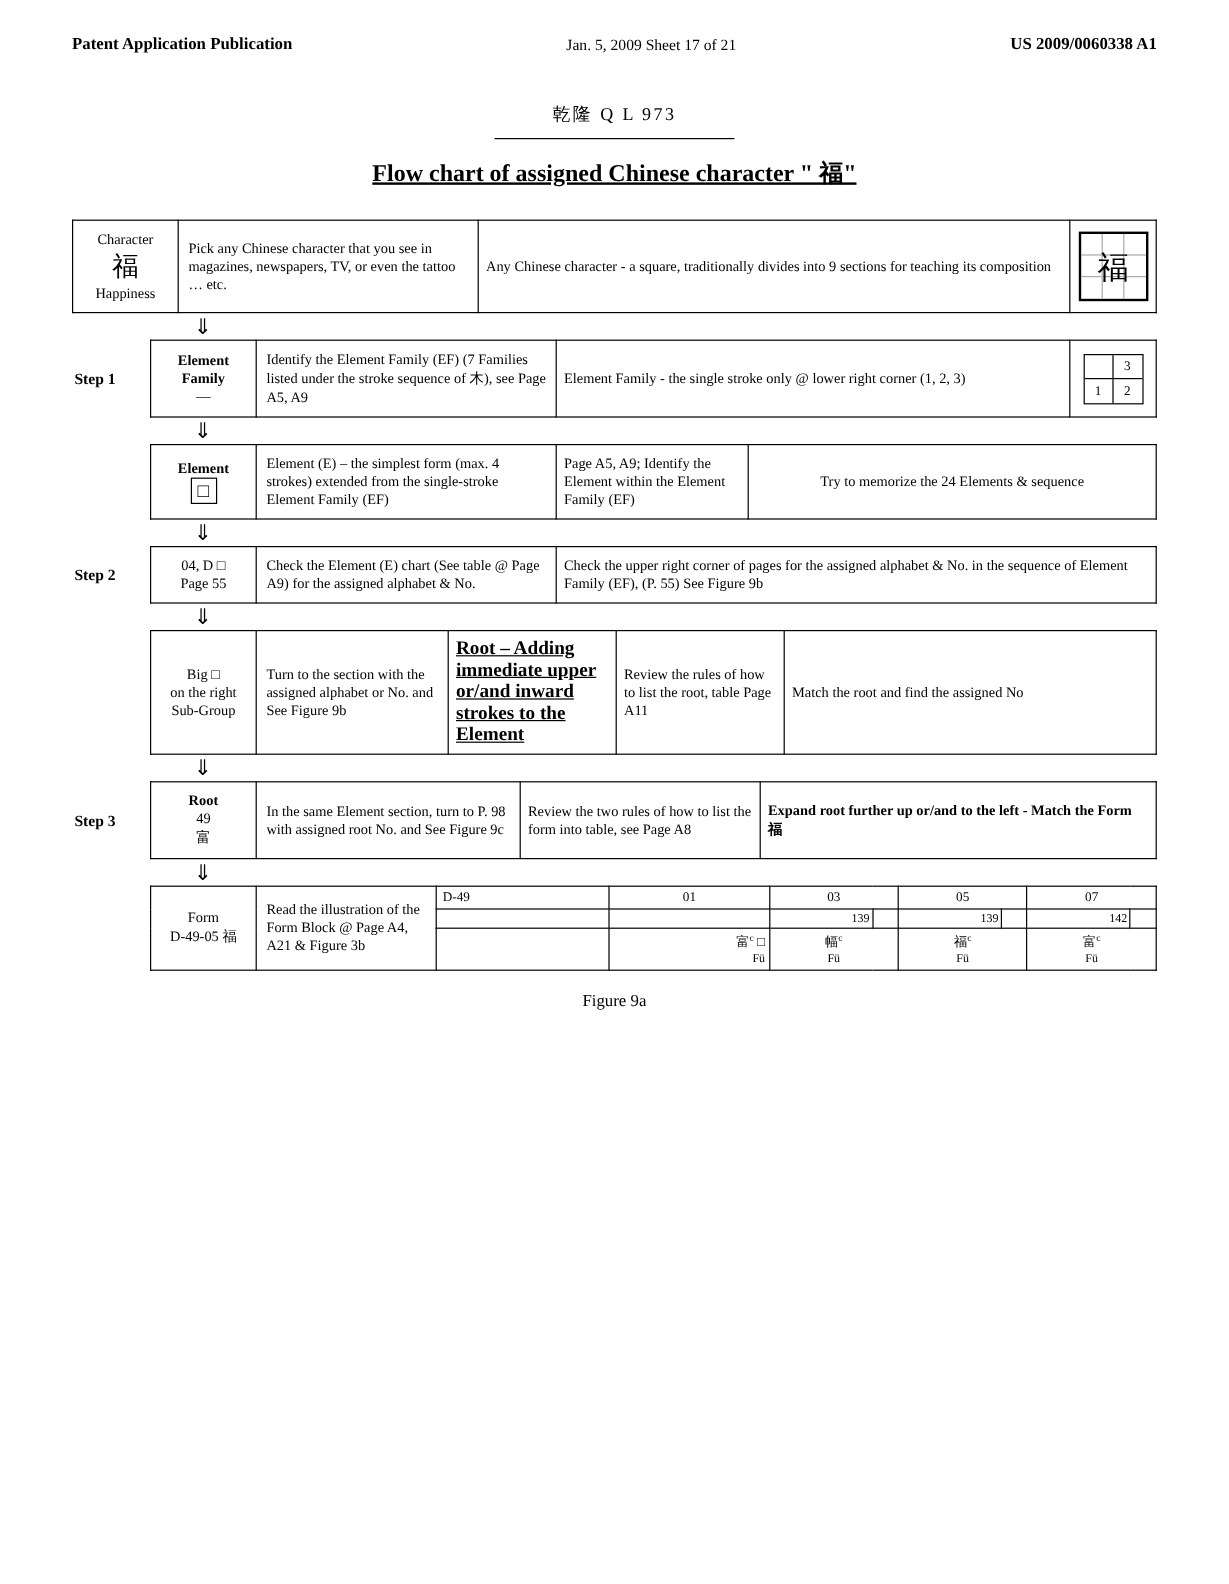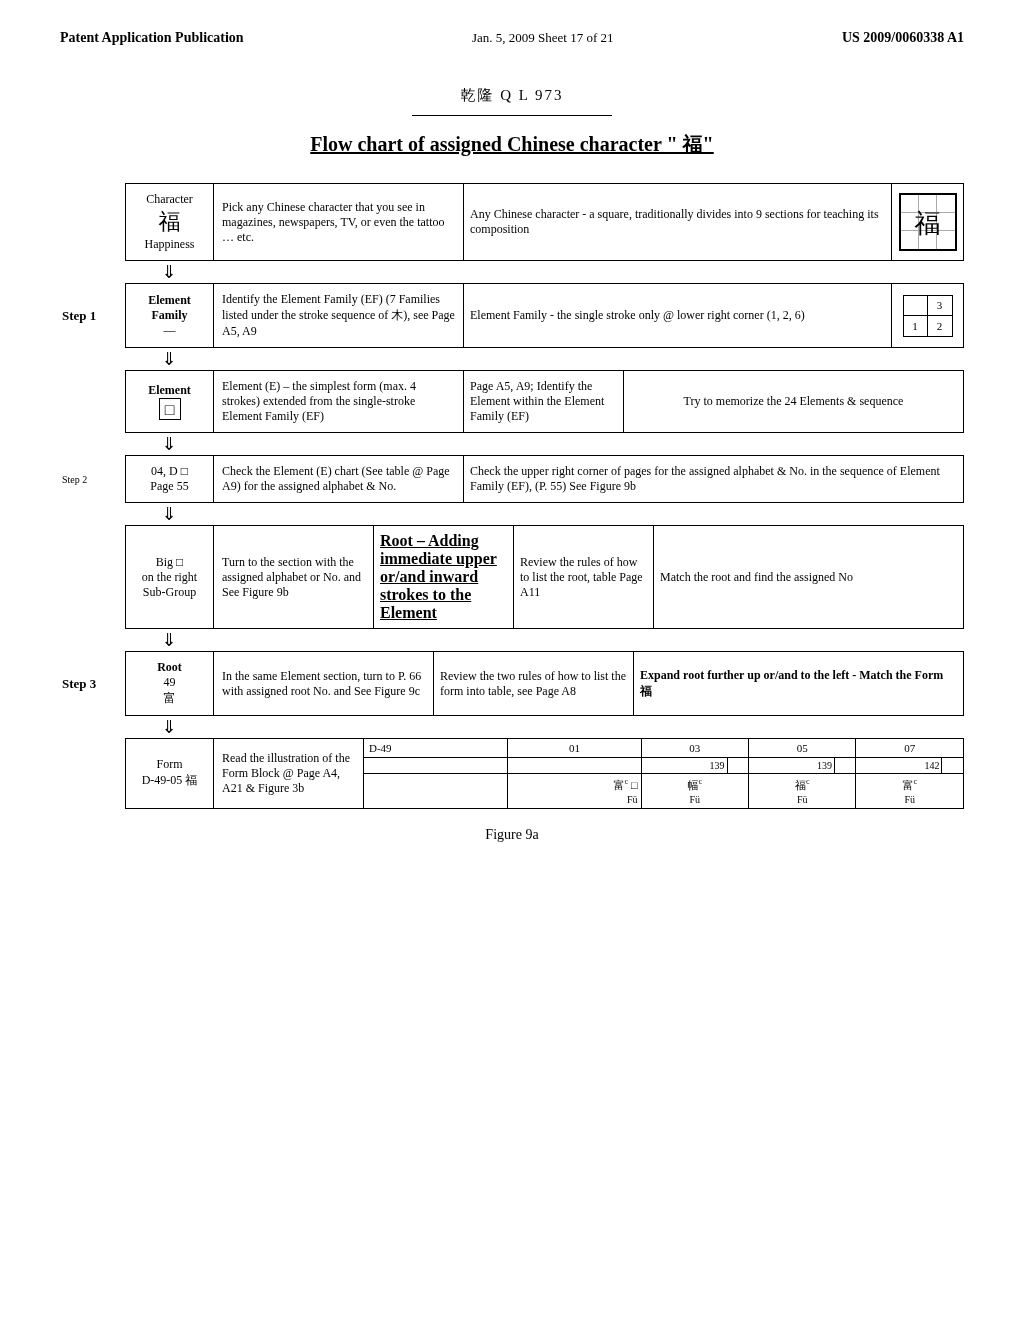--- a/index.html
+++ b/index.html
@@ -65,21 +65,21 @@
   <div class="header-right">US 2009/0060338 A1</div>
 </div>
 
 <div class="watermark">乾隆 Q L 973</div>
 <div class="watermark-line"></div>
 
 <div class="title">Flow chart of assigned Chinese character " 福"</div>
 
 <div class="flowchart">
 
-  <div style="display:flex; align-items:stretch; margin-bottom:0;">
+  <div style="display:flex; flex-direction:column; align-items:stretch; margin-bottom:0;">
     <div style="width:65px; min-width:65px;"></div>
     <table style="flex:1; border-collapse:collapse;">
       <tbody>
           <tr>
         <td style="border:1.5px solid #000; padding:8px 6px; text-align:center; vertical-align:middle; width:88px; font-size:12px;">
           <span>Character</span><br>
           <span style="font-size:22px;">福</span><br>
           <span>Happiness</span>
         </td>
         <td style="border:1.5px solid #000; border-left:none; padding:8px; vertical-align:middle; font-size:12px; width:250px;">
@@ -121,21 +121,21 @@
     <table style="flex:1; border-collapse:collapse;">
       <tbody>
           <tr>
         <td style="border:1.5px solid #000; padding:8px 6px; text-align:center; vertical-align:middle; width:88px; font-size:12px;">
           <strong>Element<br>Family</strong><br>—
         </td>
         <td style="border:1.5px solid #000; border-left:none; padding:8px; vertical-align:middle; font-size:12px; width:250px;">
           Identify the Element Family (EF) (7 Families listed under the stroke sequence of 木), see Page A5, A9
         </td>
         <td style="border:1.5px solid #000; border-left:none; padding:6px; vertical-align:middle; font-size:12px;">
-          Element Family - the single stroke only @ lower right corner (1, 2, 6)
+          Element Family - the single stroke only @ lower right corner (1, 2, 3)
         </td>
         <td style="border:1.5px solid #000; border-left:none; padding:4px; vertical-align:middle; text-align:center; width:72px;">
           <div style="display:inline-grid; grid-template-columns:1fr 1fr; grid-template-rows:1fr 1fr; width:50px; height:42px; border:1.5px solid #000; font-size:11px;">
             <div style="border-right:1px solid #000; border-bottom:1px solid #000; display:flex; align-items:center; justify-content:center;"></div>
             <div style="border-bottom:1px solid #000; display:flex; align-items:center; justify-content:center; font-size:11px;">3</div>
             <div style="border-right:1px solid #000; display:flex; align-items:center; justify-content:center; font-size:11px;">1</div>
             <div style="display:flex; align-items:center; justify-content:center; font-size:11px;">2</div>
           </div>
         </td>
       </tr>
@@ -172,21 +172,21 @@
       </table>
   </div>
 
   <div style="display:flex; flex-direction:row; height:22px;">
     <div style="width:65px;"></div>
     <div style="width:88px; display:flex; align-items:center; justify-content:center; font-size:18px;">⇓</div>
     <div style="flex:1;"></div>
   </div>
 
   <div style="display:flex; flex-direction:row; align-items:stretch;">
-    <div style="width:65px; min-width:65px; display:flex; align-items:center; justify-content:flex-start; padding-left:2px; font-size:10px; font-weight:normal;">Step 2</div>
+    <div style="width:65px; min-width:65px; display:flex; align-items:center; justify-content:flex-start; padding-left:2px; font-size:13px; font-weight:bold;">Step 2</div>
     <table style="flex:1; border-collapse:collapse;">
       <tbody>
           <tr>
         <td style="border:1.5px solid #000; padding:8px 6px; text-align:center; vertical-align:middle; width:88px; font-size:12px;">
           04, D □<br>Page 55
         </td>
         <td style="border:1.5px solid #000; border-left:none; padding:8px; vertical-align:middle; font-size:12px; width:250px;">
           Check the Element (E) chart (See table @ Page A9) for the assigned alphabet &amp; No.
         </td>
         <td style="border:1.5px solid #000; border-left:none; padding:6px; vertical-align:middle; font-size:12px;">
@@ -236,21 +236,21 @@
 
   <div style="display:flex; flex-direction:row; align-items:stretch;">
     <div style="width:65px; min-width:65px; display:flex; align-items:center; justify-content:flex-start; padding-left:2px; font-size:13px; font-weight:bold;">Step 3</div>
     <table style="flex:1; border-collapse:collapse;">
       <tbody>
           <tr>
         <td style="border:1.5px solid #000; padding:8px 6px; text-align:center; vertical-align:middle; width:88px; font-size:12px;">
           <strong>Root</strong><br>49<br>富
         </td>
         <td style="border:1.5px solid #000; border-left:none; padding:8px; vertical-align:middle; font-size:12px; width:220px;">
-          In the same Element section, turn to P. 66 with assigned root No. and See Figure 9c
+          In the same Element section, turn to P. 98 with assigned root No. and See Figure 9c
         </td>
         <td style="border:1.5px solid #000; border-left:none; padding:6px; vertical-align:middle; font-size:12px; width:200px;">
           Review the two rules of how to list the form into table, see Page A8
         </td>
         <td style="border:1.5px solid #000; border-left:none; padding:6px; vertical-align:middle; font-size:12px;">
           <strong>Expand root further up or/and to the left - Match the Form 福</strong>
         </td>
       </tr>
     </tbody>
       </table>

